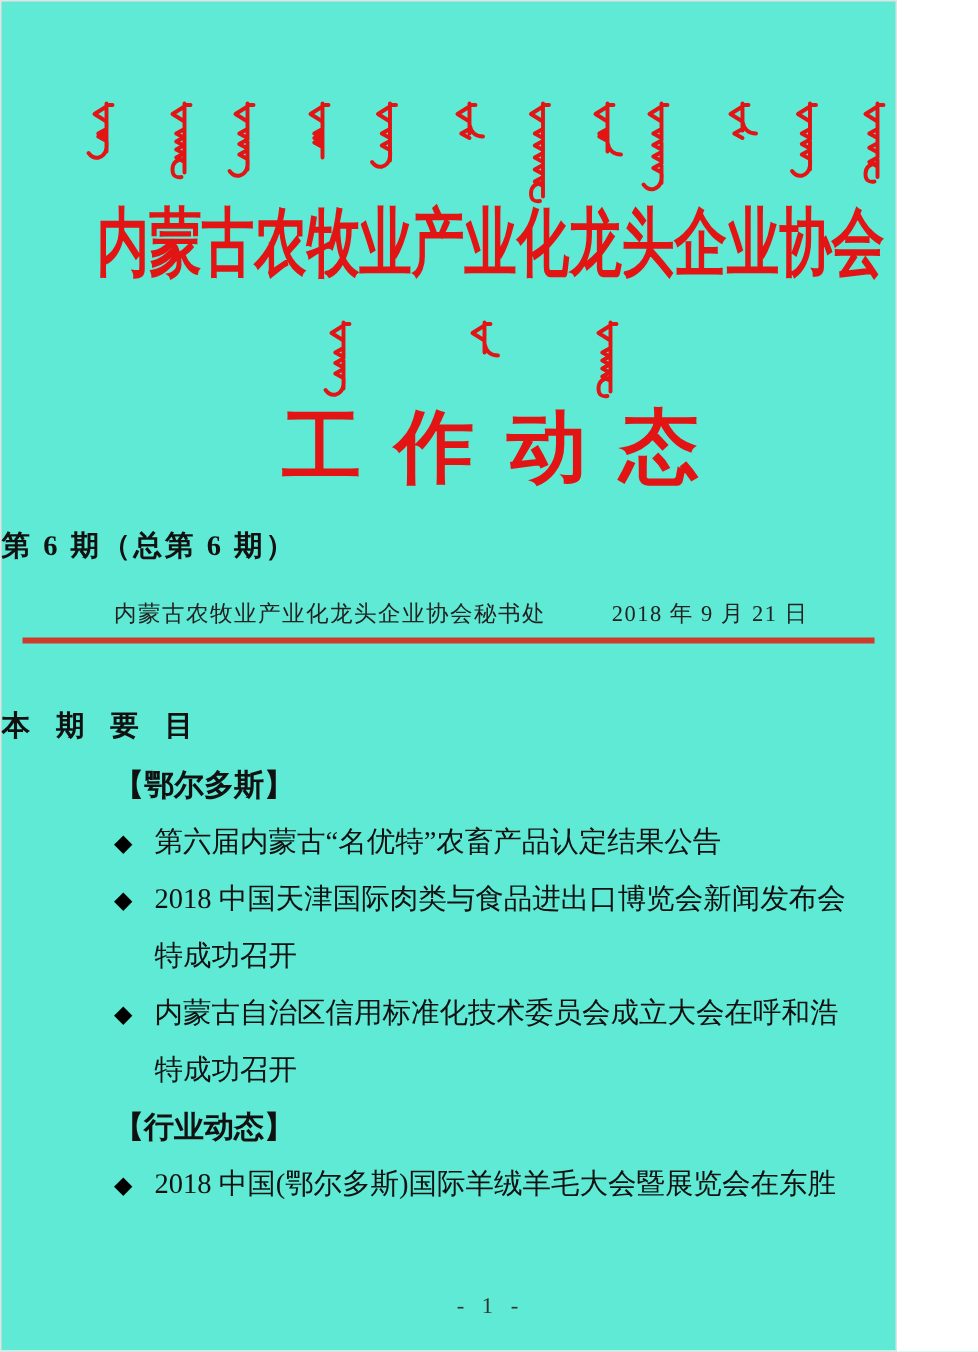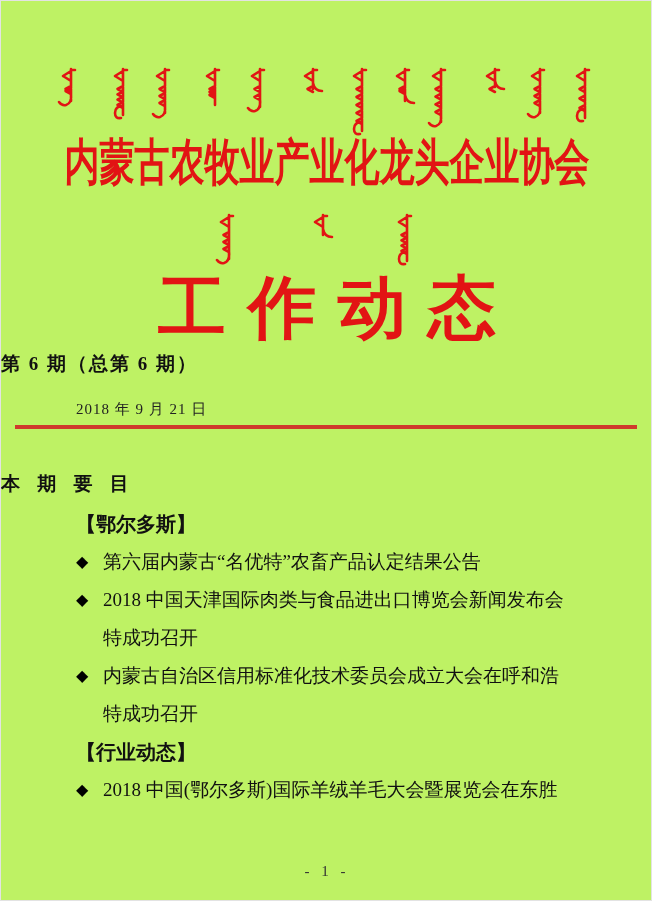--- a/index.html
+++ b/index.html
@@ -2,23 +2,23 @@
 <html style="--red: #e21414; --rule-red: #cf3a2c;"><head>
 <meta charset="utf-8">
 <style>
   :root{
     --red:#e21414;
     --rule-red:#cf3a2c;
   }
   html,body{margin:0;padding:0;background:#ffffff;}
   .page{
     position:relative;
-    width:652px;height:901px;
+    width:598px;height:901px;
     margin:0;
-    background:#bef264;
+    background:#5eead4;
     box-sizing:border-box;
     border:1px solid #e3e3e3;
     overflow:hidden;
     font-family:"Liberation Serif","DejaVu Serif",serif;
     color:#1a1a1a;
   }
   svg.mgl{position:absolute;left:0;display:block;}
   svg.mgl path{stroke:var(--red);stroke-width:2.6;fill:none;stroke-linecap:round;stroke-linejoin:round;}
   #mgl-top{top:62px;width:652px;height:84px;}
   #mgl-sub{top:208px;width:652px;height:64px;}
@@ -27,21 +27,21 @@
     position:absolute;top:128px;left:0;width:652px;
     text-align:center;
     font-size:35px;font-weight:bold;color:var(--red);
     letter-spacing:0px;white-space:nowrap;
     transform:scaleY(1.42);transform-origin:top center;
     font-family:"Liberation Serif","DejaVu Serif",serif;
   }
   .bulletin-title{
     position:absolute;top:262px;left:0;width:652px;
     text-align:center;
-    font-size:68px;font-weight:bold;color:var(--red);
+    font-size:53px;font-weight:bold;color:var(--red);
     letter-spacing:22px;text-indent:22px;white-space:nowrap;
     font-family:"Liberation Serif","DejaVu Serif",serif;
   }
   .issue-line{
     position:absolute;top:350px;left:0;width:652px;
     text-align:left;
     font-size:19px;font-weight:bold;color:#111;
     letter-spacing:2px;
   }
   .pub-row{
@@ -110,20 +110,21 @@
       <path d="M0,0 L0,44 M0,2 L-8,7 M-8,7 L0,12 M0,1 L4,1 M0,17.0 L-5.5,20.0 L0,23.0 M0,24.0 L-5.5,27.0 L0,30.0 M0,31.0 L-5.5,34.0 L0,37.0 M0,37 Q1,46 -5,48 Q-9,49 -12,45" transform="translate(228,6)"></path>
       <path d="M0,0 L0,20 M0,2 L-8,7 M-8,7 L0,12 M0,1 L4,1 M0,14 Q1.5,22 9,22" transform="translate(322,6)"></path>
       <path d="M0,0 L0,46 M0,2 L-8,7 M-8,7 L0,12 M0,1 L4,1 M0,17.0 L-5.5,20.0 L0,23.0 M0,22.3 L-5.5,25.3 L0,28.3 M0,27.7 L-5.5,30.7 L0,33.7 M0,33.0 L-5.5,36.0 L0,39.0 M0,37 Q-8,37 -8,44 Q-8,50 -2,49" transform="translate(406,6)"></path>
     </svg>
 
   <div class="bulletin-title">工作动态</div>
 
   <div class="issue-line">第 6 期（总第 6 期）</div>
 
   <div class="pub-row">
+    <span>内蒙古农牧业产业化龙头企业协会秘书处</span>
     <span>2018 年 9 月 21 日</span>
   </div>
 
   <div class="red-rule"></div>
 
   <div class="toc-heading">本 期 要 目</div>
 
   <div class="toc-body">
       <div class="toc-section-label">【鄂尔多斯】</div>
       <div class="toc-line"><span class="bullet">◆</span><span>第六届内蒙古“名优特”农畜产品认定结果公告</span></div>

